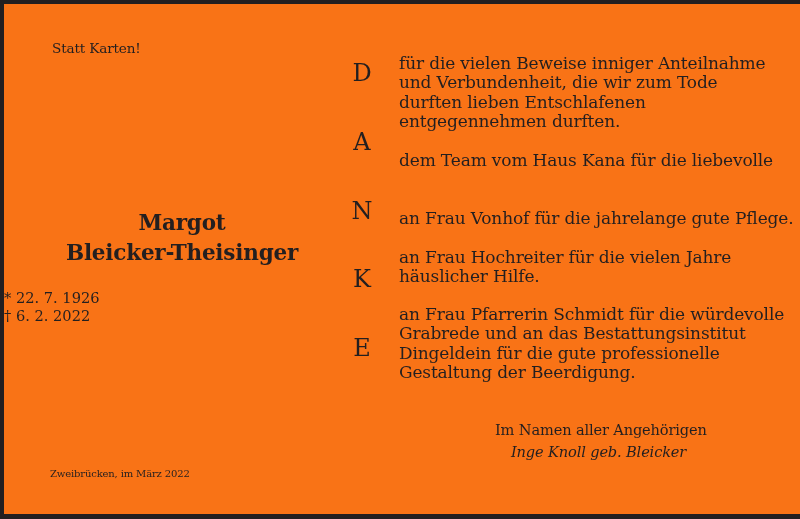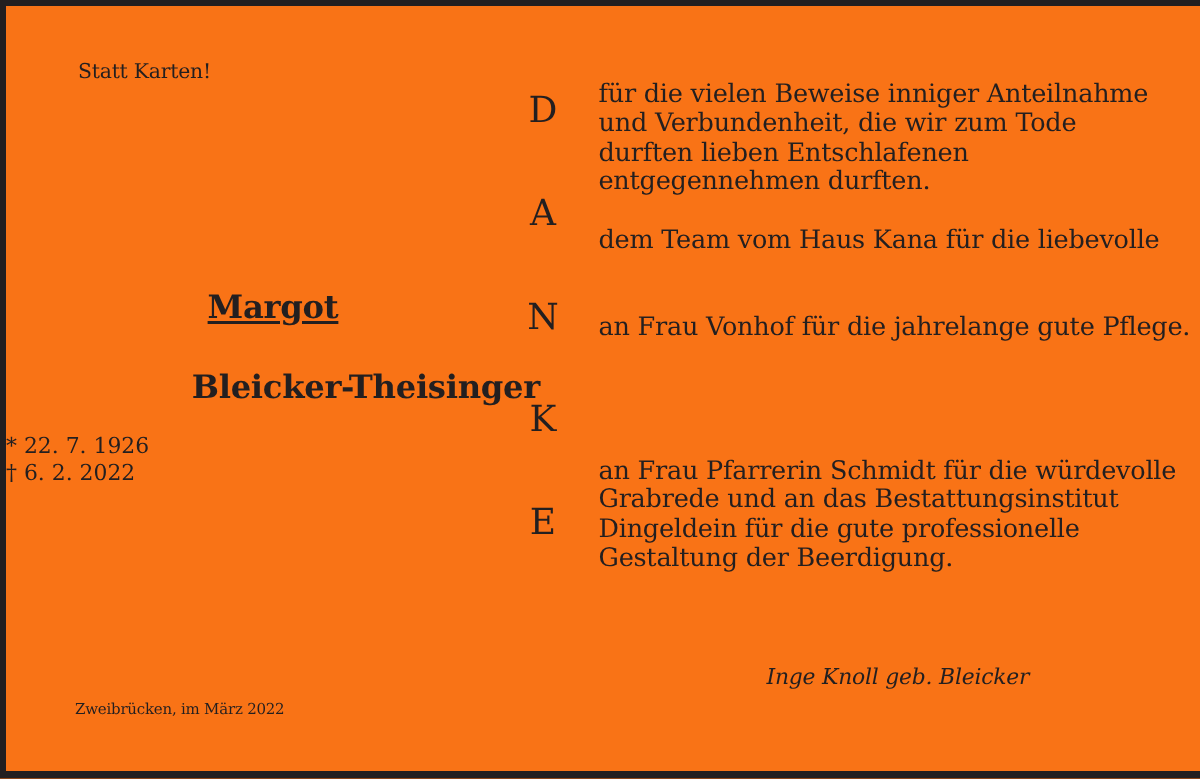--- a/index.html
+++ b/index.html
@@ -6,22 +6,22 @@
     body { width: 800px; height: 519px; background: #231f20; position: relative; overflow: hidden; }
     .page {
       position: absolute; left: 4px; top: 4px; width: 791px; height: 510px;
       background: #f97316; color: #231f20;
       font-family: "DejaVu Serif", "Liberation Serif", serif;
       padding-left: 29px;
     }
     .t { position: absolute; white-space: nowrap; font-size: 14.6px; line-height: 19.5px; letter-spacing: -0.15px; }
     .header { left: 48px; top: 35px; font-size: 13.6px; }
     .name { position: absolute; left: 0; width: 356px; text-align: center; font-weight: bold; font-size: 21.5px; white-space: nowrap; letter-spacing: -0.2px; }
-    .name1 { top: 189px; text-decoration: underline; }
-    .name2 { top: 242px; text-align: right; }
+    .name1 { top: 206px; }
+    .name2 { top: 236px; }
     .dates { position: absolute; left: 0; width: 356px; text-align: left; font-size: 14.6px; line-height: 18px; top: 285px; }
     .dates div { white-space: nowrap; }
     .danke { position: absolute; left: 336px; width: 44px; text-align: center; font-size: 24px; line-height: 28px; }
     .block { position: absolute; left: 395px; font-size: 17px; line-height: 19.4px; letter-spacing: -0.15px; }
     .block div { white-space: nowrap; }
     .footer { left: 46px; top: 460px; font-size: 10px; }
     .sig1 { left: 491px; top: 416px; font-size: 14.6px; }
     .sig2 { left: 491px; top: 438px; font-size: 14.6px; font-style: italic; margin-left: 16px; }
   </style>
 </head>
@@ -53,25 +53,30 @@
   </div>
 
   <div class="block" style="top:147px;">
     <div>dem Team vom Haus Kana für die liebevolle</div>
   </div>
 
   <div class="block" style="top:205px;">
     <div>an Frau Vonhof für die jahrelange gute Pflege.</div>
   </div>
 
+  <div class="block" style="top:244px;">
+    <div>an Frau Hochreiter für die vielen Jahre</div>
+    <div>häuslicher Hilfe.</div>
+  </div>
 
   <div class="block" style="top:301px;">
     <div>an Frau Pfarrerin Schmidt für die würdevolle</div>
     <div>Grabrede und an das Bestattungsinstitut</div>
     <div>Dingeldein für die gute professionelle</div>
     <div>Gestaltung der Beerdigung.</div>
   </div>
 
+  <div class="t sig1">Im Namen aller Angehörigen</div>
   <div class="t sig2">Inge Knoll geb. Bleicker</div>
 
   <div class="t footer">Zweibrücken, im März 2022</div>
 
 </div>
 
 </body></html>

